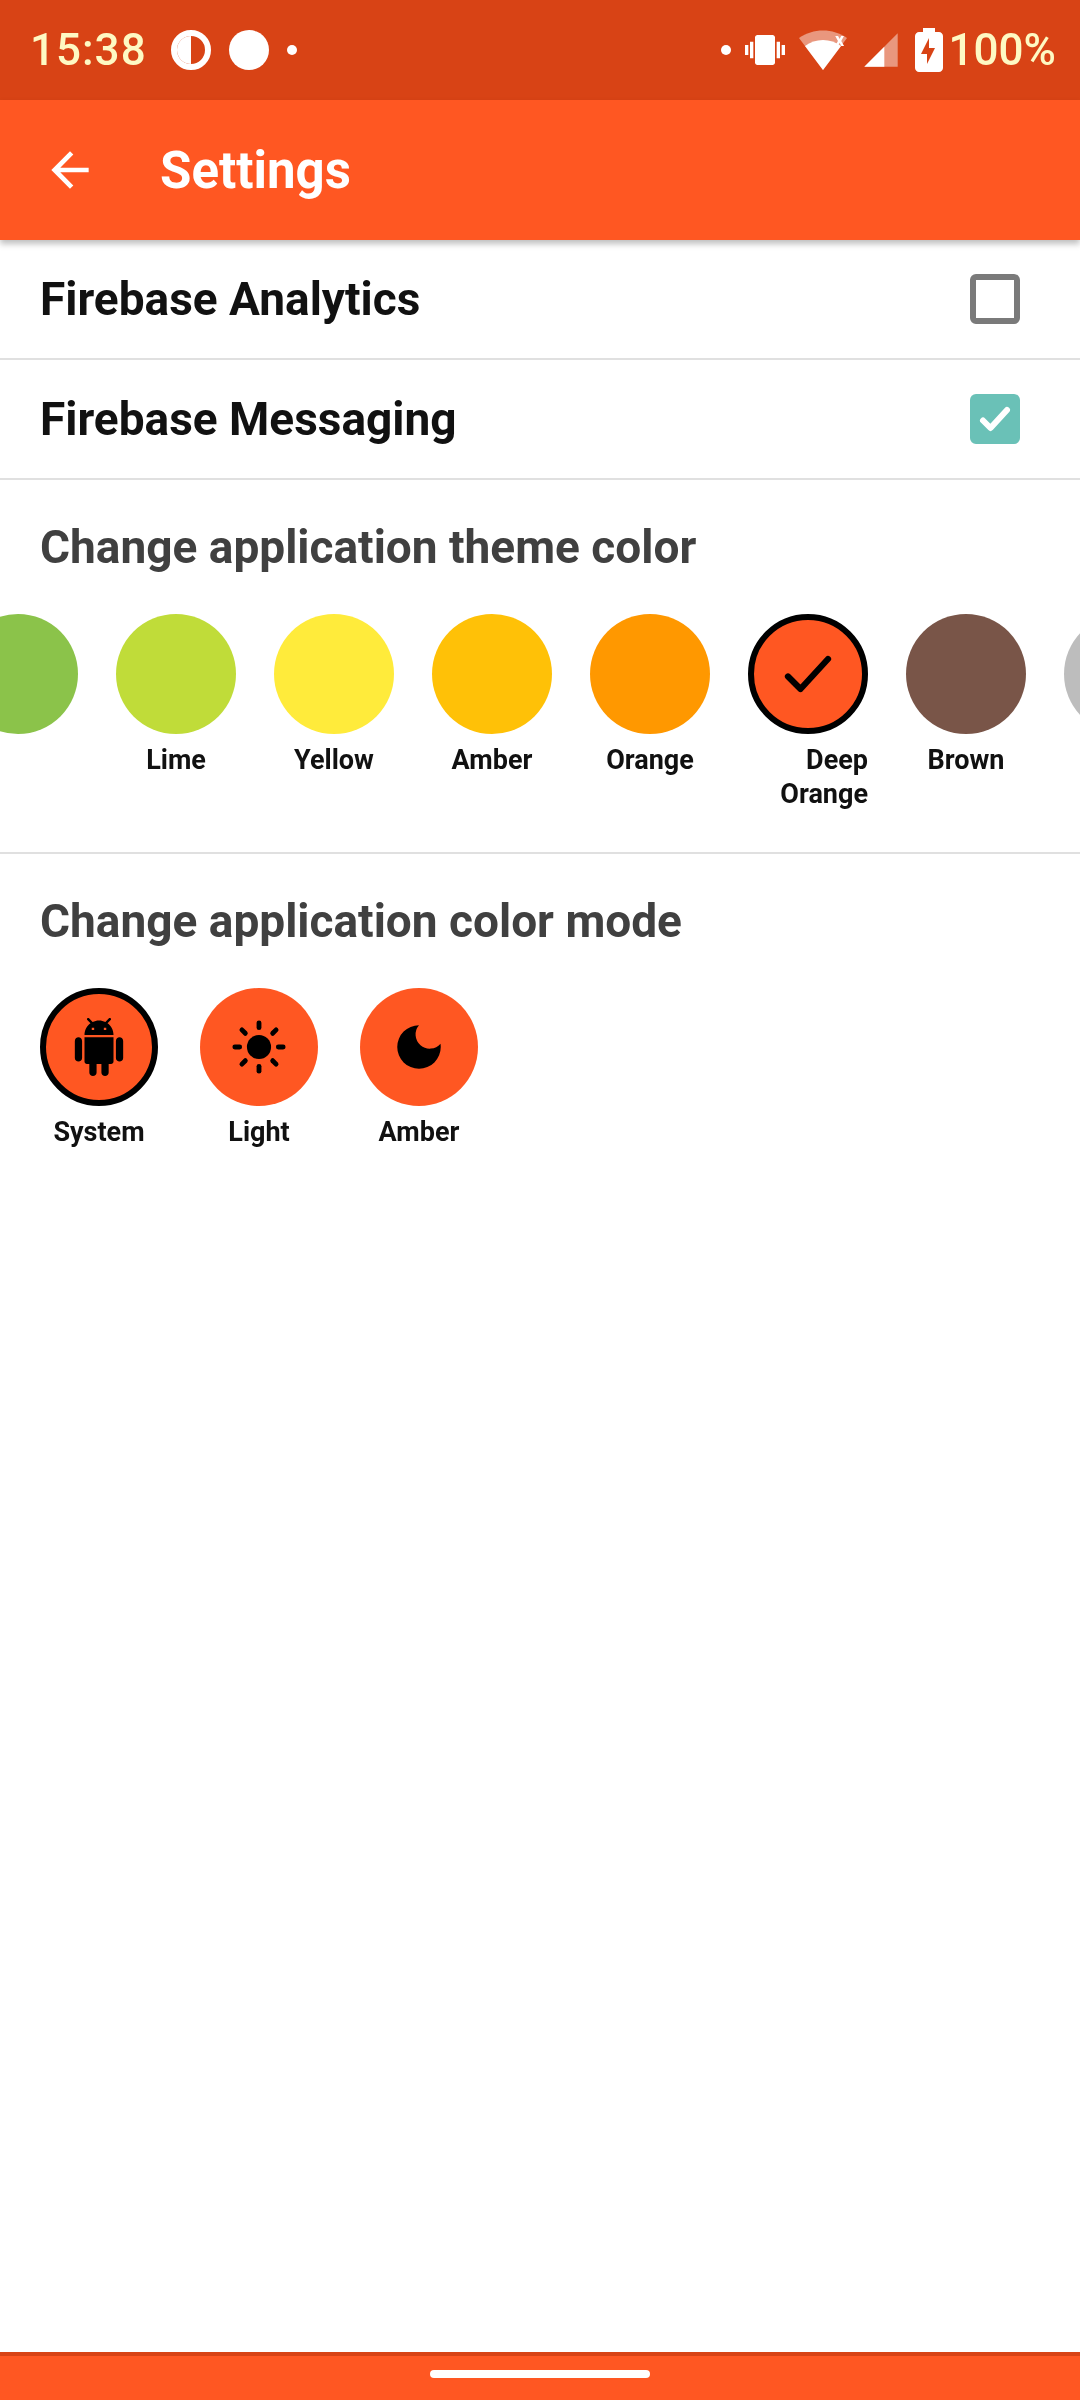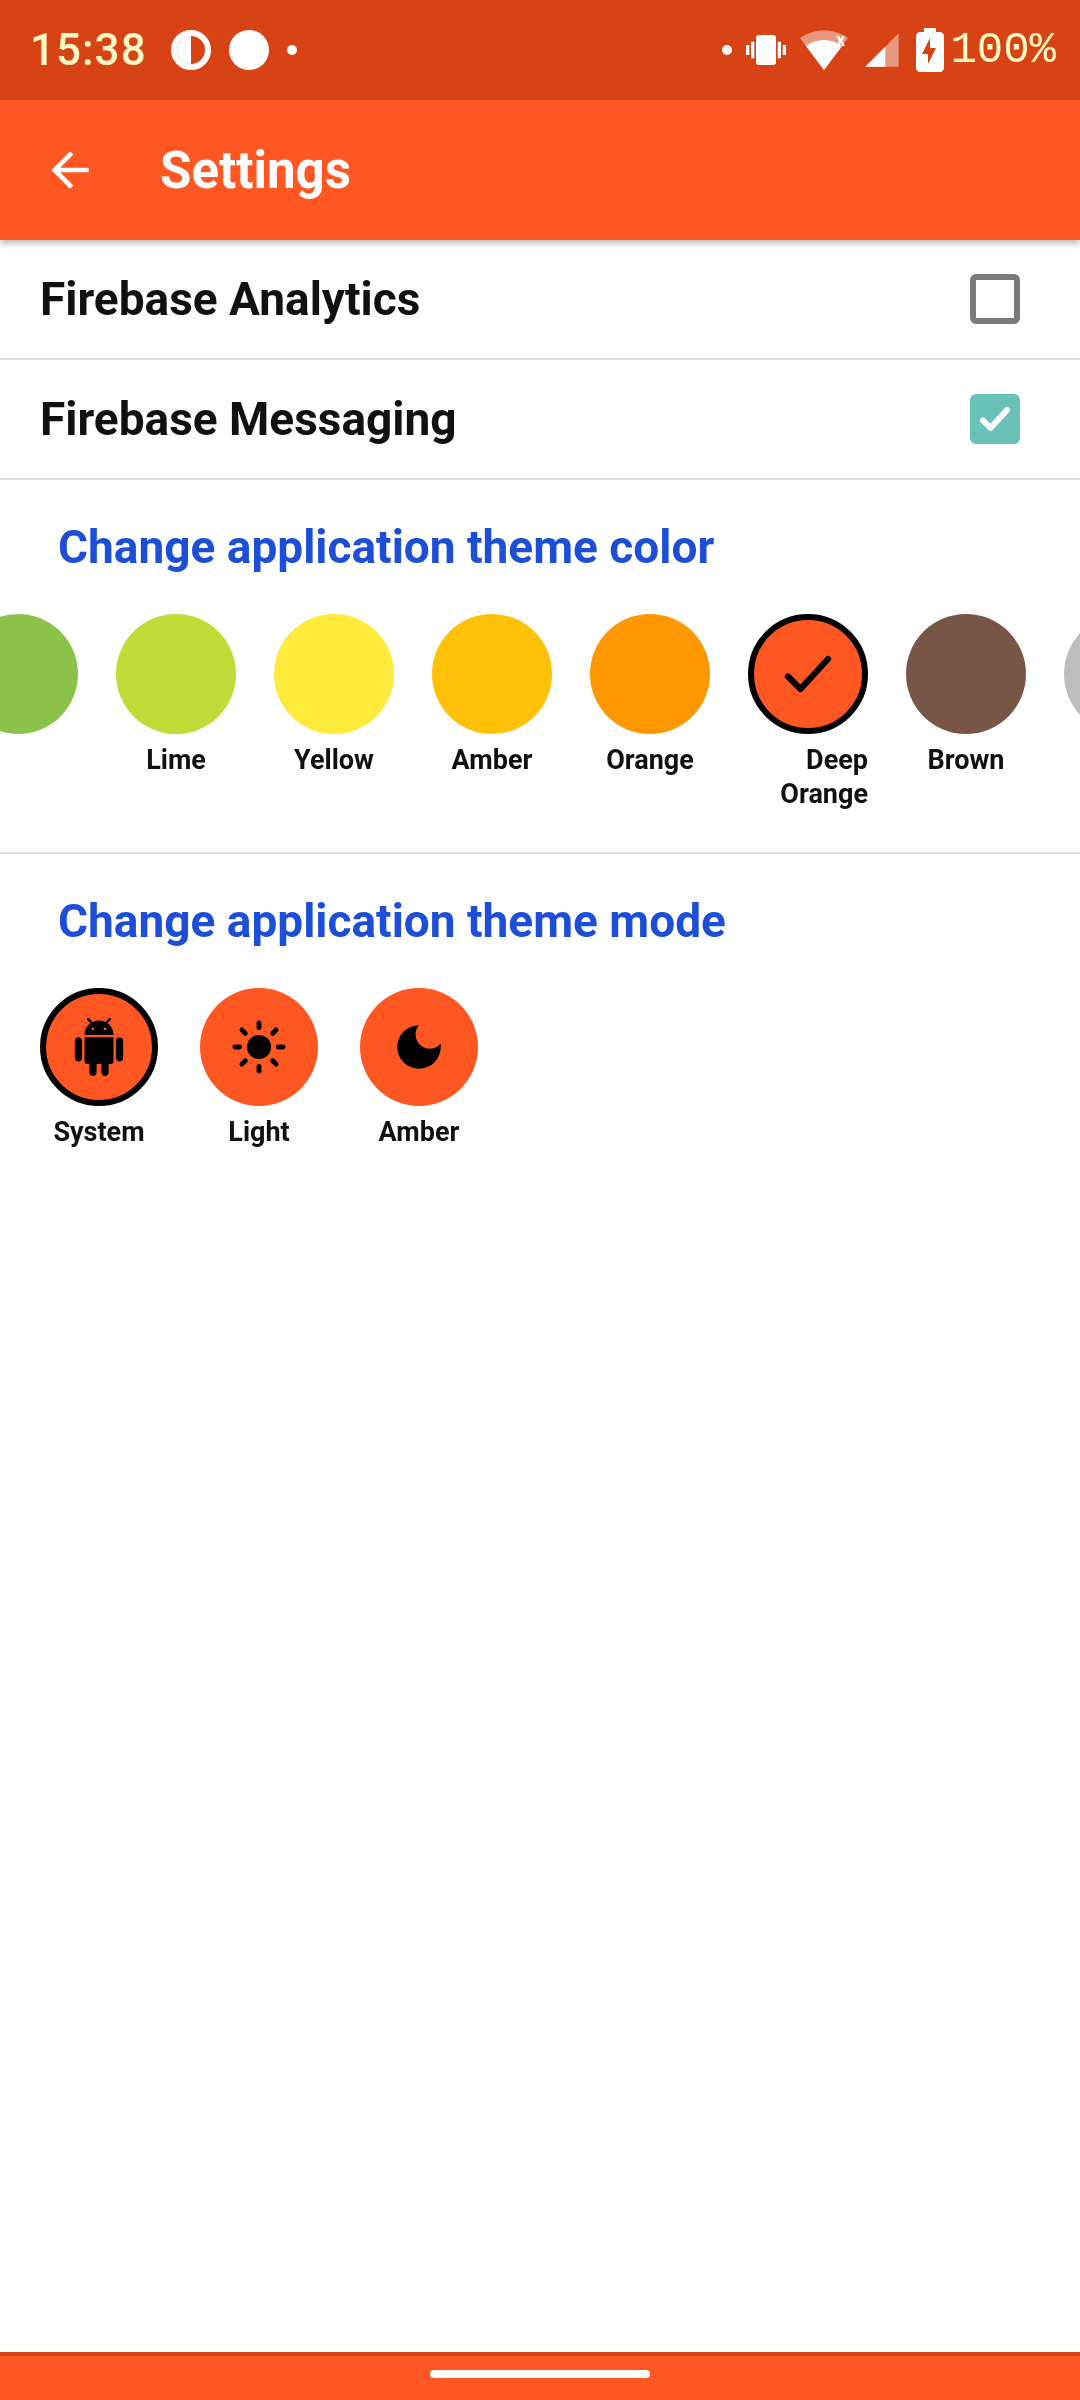--- a/index.html
+++ b/index.html
@@ -52,21 +52,21 @@
   }
   .sb-dot-small {
     width: 10px; height: 10px;
     border-radius: 50%;
     background: #ffffff;
   }
   .sb-vibrate svg,
   .sb-wifi svg,
   .sb-cell svg,
   .sb-batt svg { display: block; }
-  .sb-batt-wrap { display: flex; align-items: center; gap: 6px; font-family: Liberation Mono, monospace; }
+  .sb-batt-wrap { display: flex; align-items: center; gap: 6px; }
   .sb-batt-text { font-size: 44px; font-weight: 500; }
 
   
   .appbar {
     height: 140px;
     background: #ff5722;
     display: flex;
     align-items: center;
     color: #ffffff;
     padding: 4px 10px;
@@ -118,23 +118,22 @@
     background: #6ac1b7;
     display: flex;
     align-items: center;
     justify-content: center;
   }
 
   
   .section-hdr {
     font-size: 46px;
     font-weight: 700;
-    color: #1d4ed8;
+    color: #404040;
     padding: 40px 40px 10px 40px;
-    margin-left: 18px;
   }
   .section-block {
     border-bottom: 2px solid #e0e0e0;
     padding-bottom: 40px;
   }
 
   
   .color-scroll {
     display: flex;
     gap: 38px;
@@ -323,21 +322,21 @@
           <div class="color-circle" style="background: rgb(121, 85, 72);"></div>
           <div class="color-label">Brown</div>
         </div>
         <div class="color-item">
           <div class="color-circle" style="background: rgb(189, 189, 189);"></div>
         </div>
       </div>
   </div>
 
   <div>
-    <div class="section-hdr">Change application theme mode</div>
+    <div class="section-hdr">Change application color mode</div>
     <div class="mode-row" id="mode-row">
         <div class="mode-item">
           <div class="mode-circle selected">
             <svg width="58" height="58" viewBox="0 0 24 24" fill="#000000">
               <path d="M6 18c0 .55.45 1 1 1h1v3.5c0 .83.67 1.5 1.5 1.5s1.5-.67 1.5-1.5V19h2v3.5c0 .83.67 1.5 1.5 1.5s1.5-.67 1.5-1.5V19h1c.55 0 1-.45 1-1V8H6v10zM3.5 8C2.67 8 2 8.67 2 9.5v7c0 .83.67 1.5 1.5 1.5S5 17.33 5 16.5v-7C5 8.67 4.33 8 3.5 8zm17 0c-.83 0-1.5.67-1.5 1.5v7c0 .83.67 1.5 1.5 1.5s1.5-.67 1.5-1.5v-7c0-.83-.67-1.5-1.5-1.5zM15.53 2.16l1.3-1.3c.2-.2.2-.51 0-.71s-.51-.2-.71 0l-1.48 1.48C13.85 1.23 12.95 1 12 1s-1.85.23-2.64.63L7.88.15c-.2-.2-.51-.2-.71 0s-.2.51 0 .71l1.31 1.31C6.97 3.26 6 5.01 6 7h12c0-1.99-.97-3.75-2.47-4.84zM10 5H9V4h1v1zm5 0h-1V4h1v1z"></path>
             </svg>
           </div>
           <div class="mode-label">System</div>
         </div>
         <div class="mode-item">

